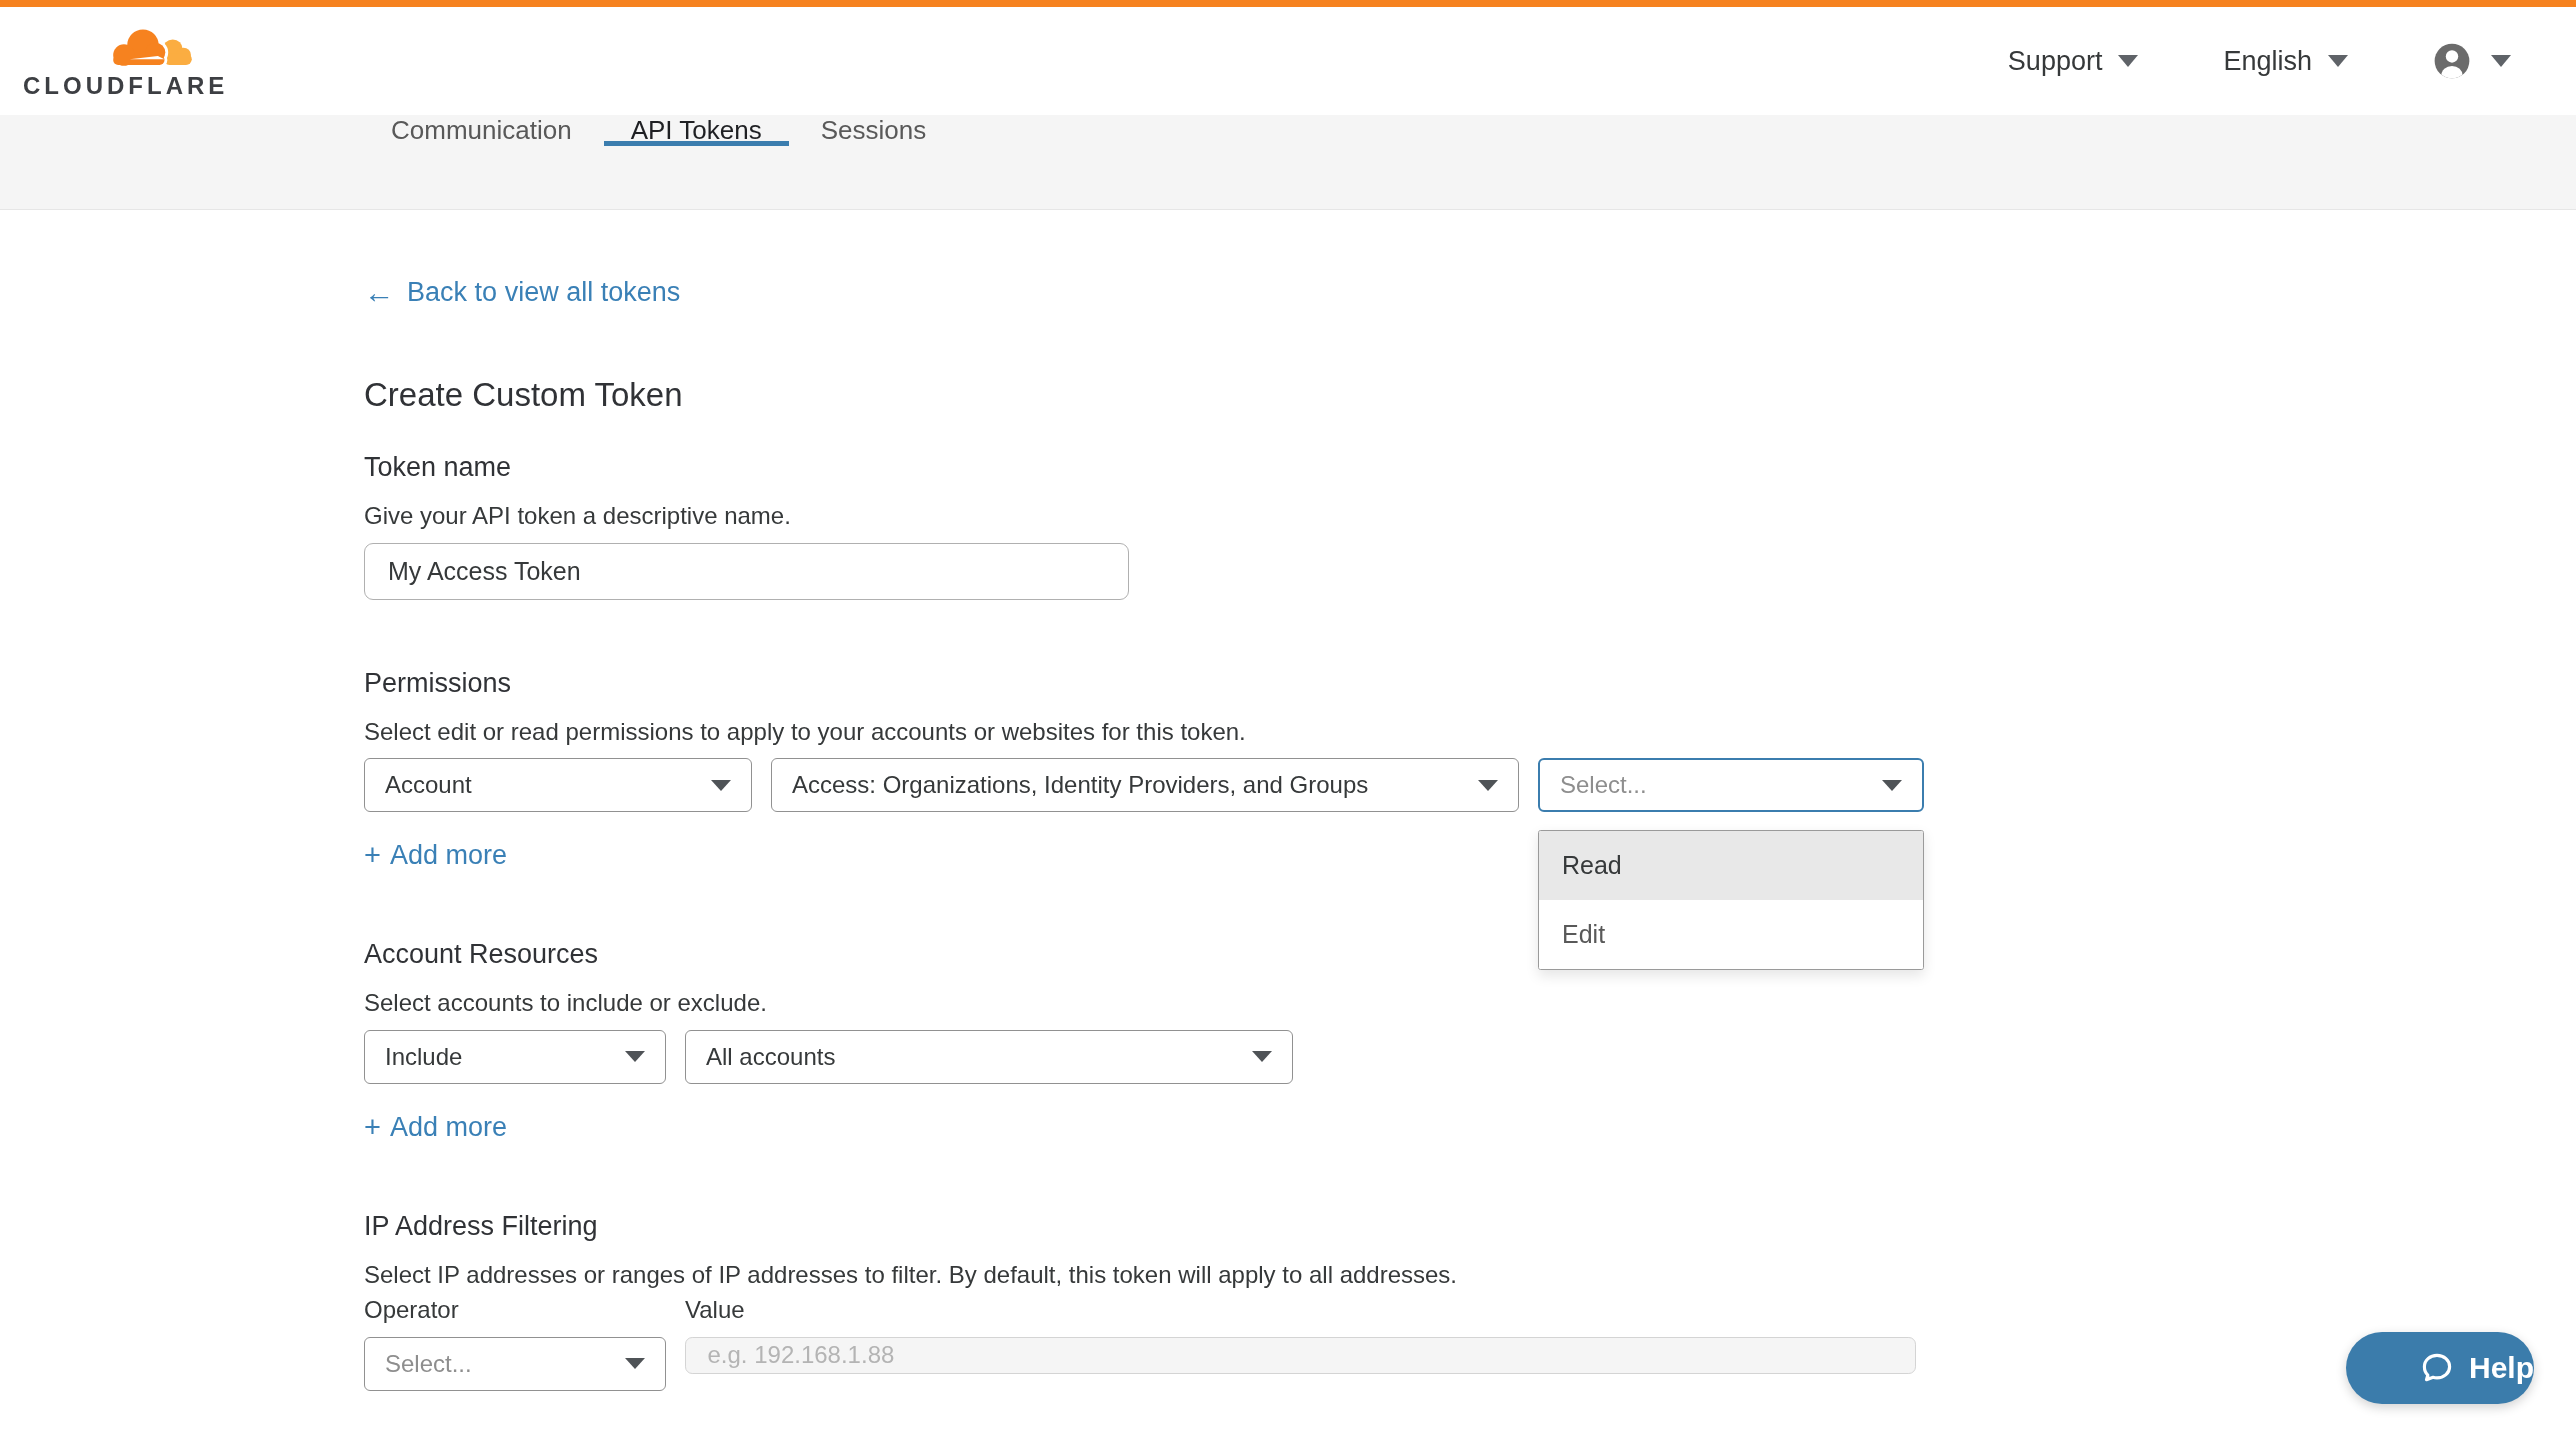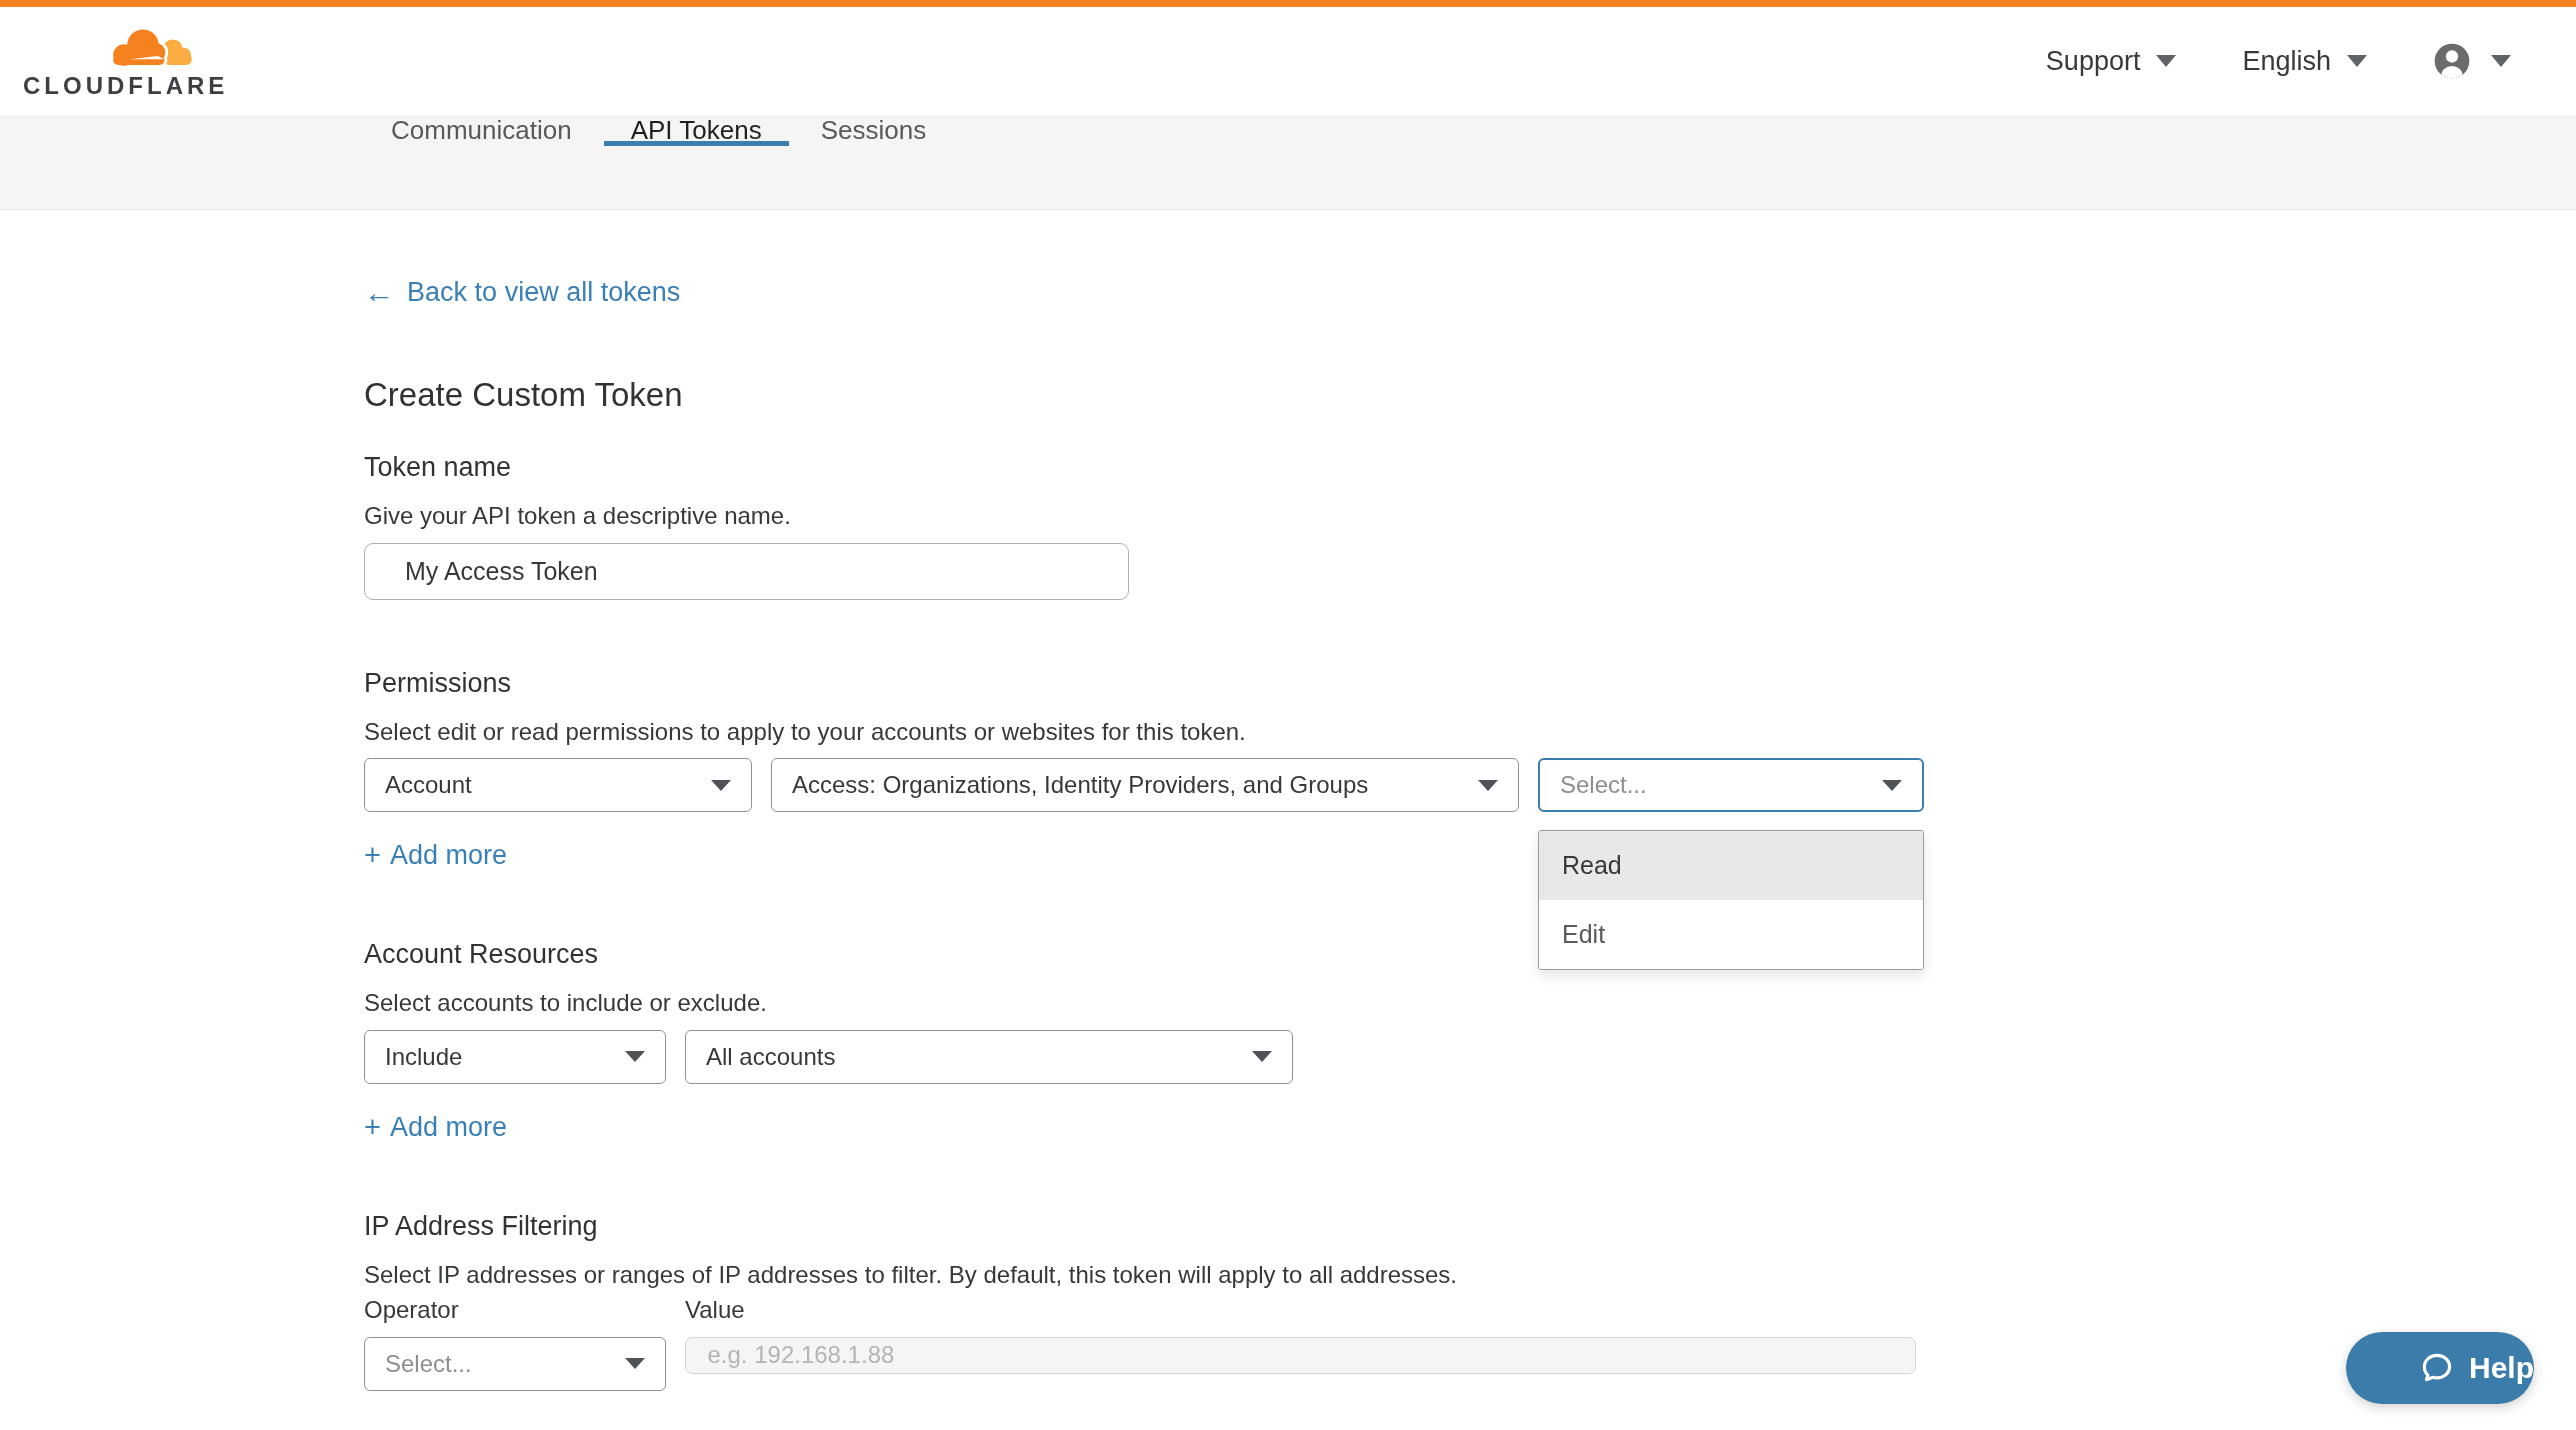--- a/index.html
+++ b/index.html
@@ -16,21 +16,21 @@
 
   
   .header {
     height: 108px; background: #fff;
     display: flex; align-items: center; justify-content: space-between;
     padding: 0 65px 0 23px;
   }
   .logo { width: 171px; display: flex; flex-direction: column; align-items: flex-start; cursor: pointer; }
   .logo svg { display: block; margin-left: 83px; }
   .logo-text { font-size: 24px; font-weight: 700; letter-spacing: 4px; color: #3d3f43; margin-top: 1.8px; }
-  .header-right { display: flex; align-items: center; gap: 66px; }
+  .header-right { display: flex; align-items: center; gap: 85px; }
   .hdr-item { display: flex; align-items: center; gap: 16px; font-size: 27px; color: #36393a; cursor: pointer; }
   .caret { width: 0; height: 0; border-left: 10.8px solid transparent; border-right: 10.8px solid transparent; border-top: 12.6px solid #5f6368; }
   .avatar-wrap { display: flex; align-items: center; gap: 20px; cursor: pointer; }
 
   
   .tabbar {
     height: 95px; background: #f5f5f5; border-bottom: 0.9px solid #e6e6e6;
     display: flex; align-items: flex-start; padding-left: 364px; gap: 5px;
   }
   .tab {
@@ -49,21 +49,21 @@
   .page-title { font-size: 33px; font-weight: 400; color: #303236; margin: 68px 0 0 0; }
 
   .section-heading { font-size: 27px; font-weight: 400; color: #303236; margin: 0; }
   .section-desc { font-size: 24px; color: #36393a; margin: 0; }
 
   .sec-token { margin-top: 38px; }
   .sec-token .section-desc { margin-top: 19px; }
   .token-input {
     margin-top: 12.6px; width: 765px; height: 57px;
     border: 1.8px solid #b0b0b0; border-radius: 9px;
-    padding: 0 40px; font-size: 25px; color: #36393a;
+    padding: 0 23px; font-size: 25px; color: #36393a;
     font-family: "Liberation Sans", sans-serif; outline: none; background: #fff;
   }
 
   .sec { margin-top: 68px; }
   .sec .section-desc { margin-top: 19px; }
 
   .select-row { display: flex; gap: 19px; margin-top: 12.6px; }
   .select {
     height: 54px; background: #fff; border: 1.8px solid #919191; border-radius: 6px;
     display: flex; align-items: center; justify-content: space-between;

